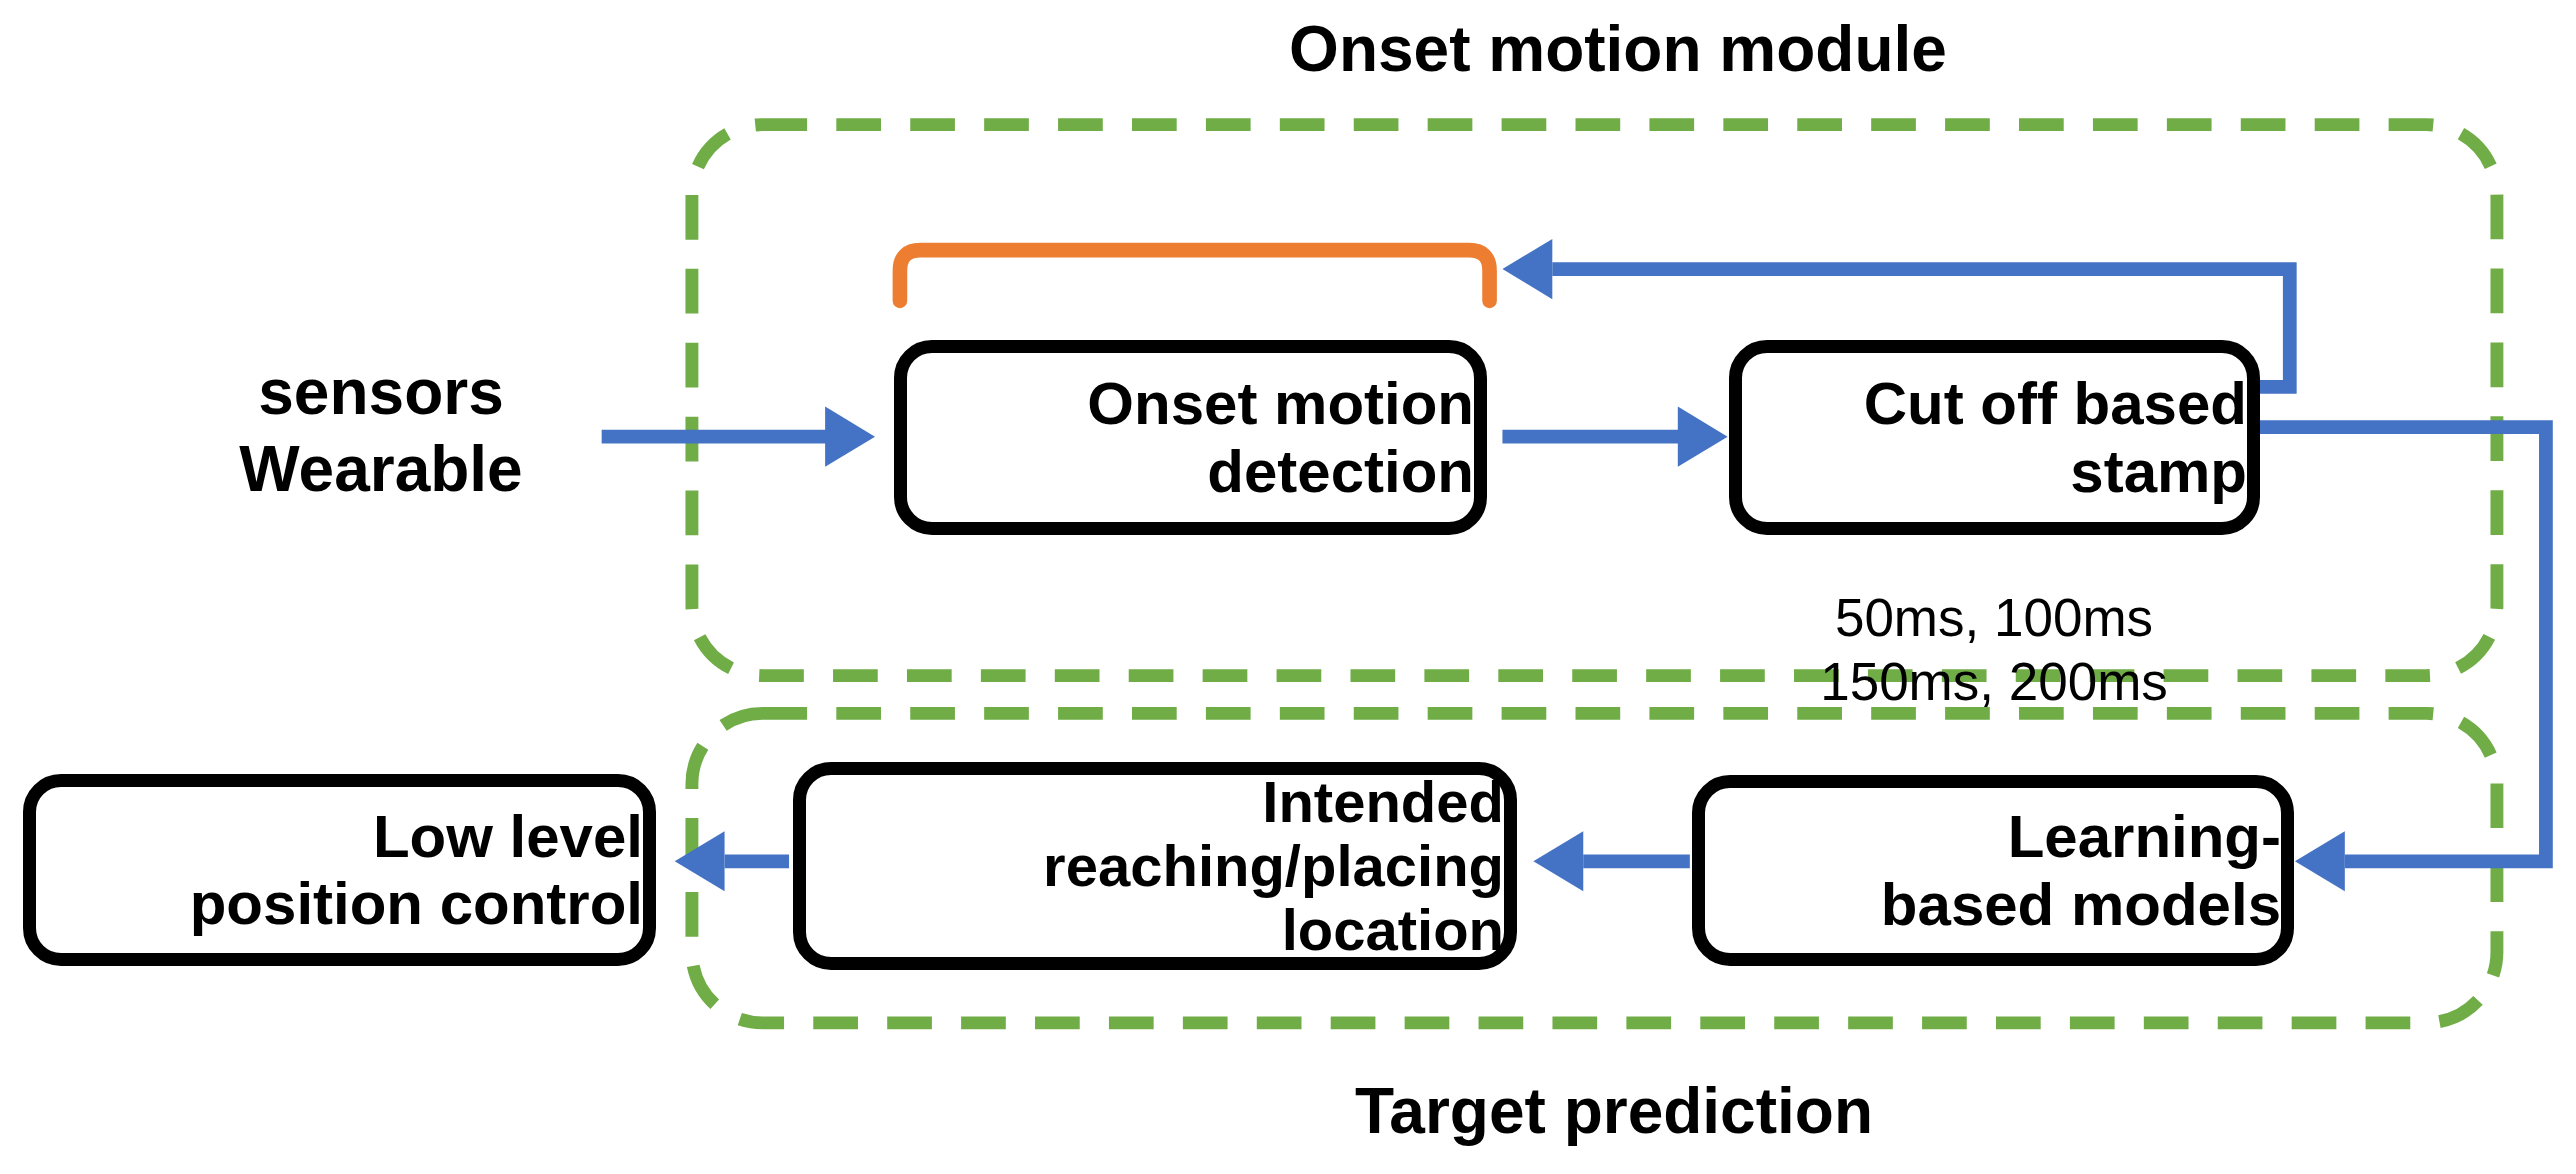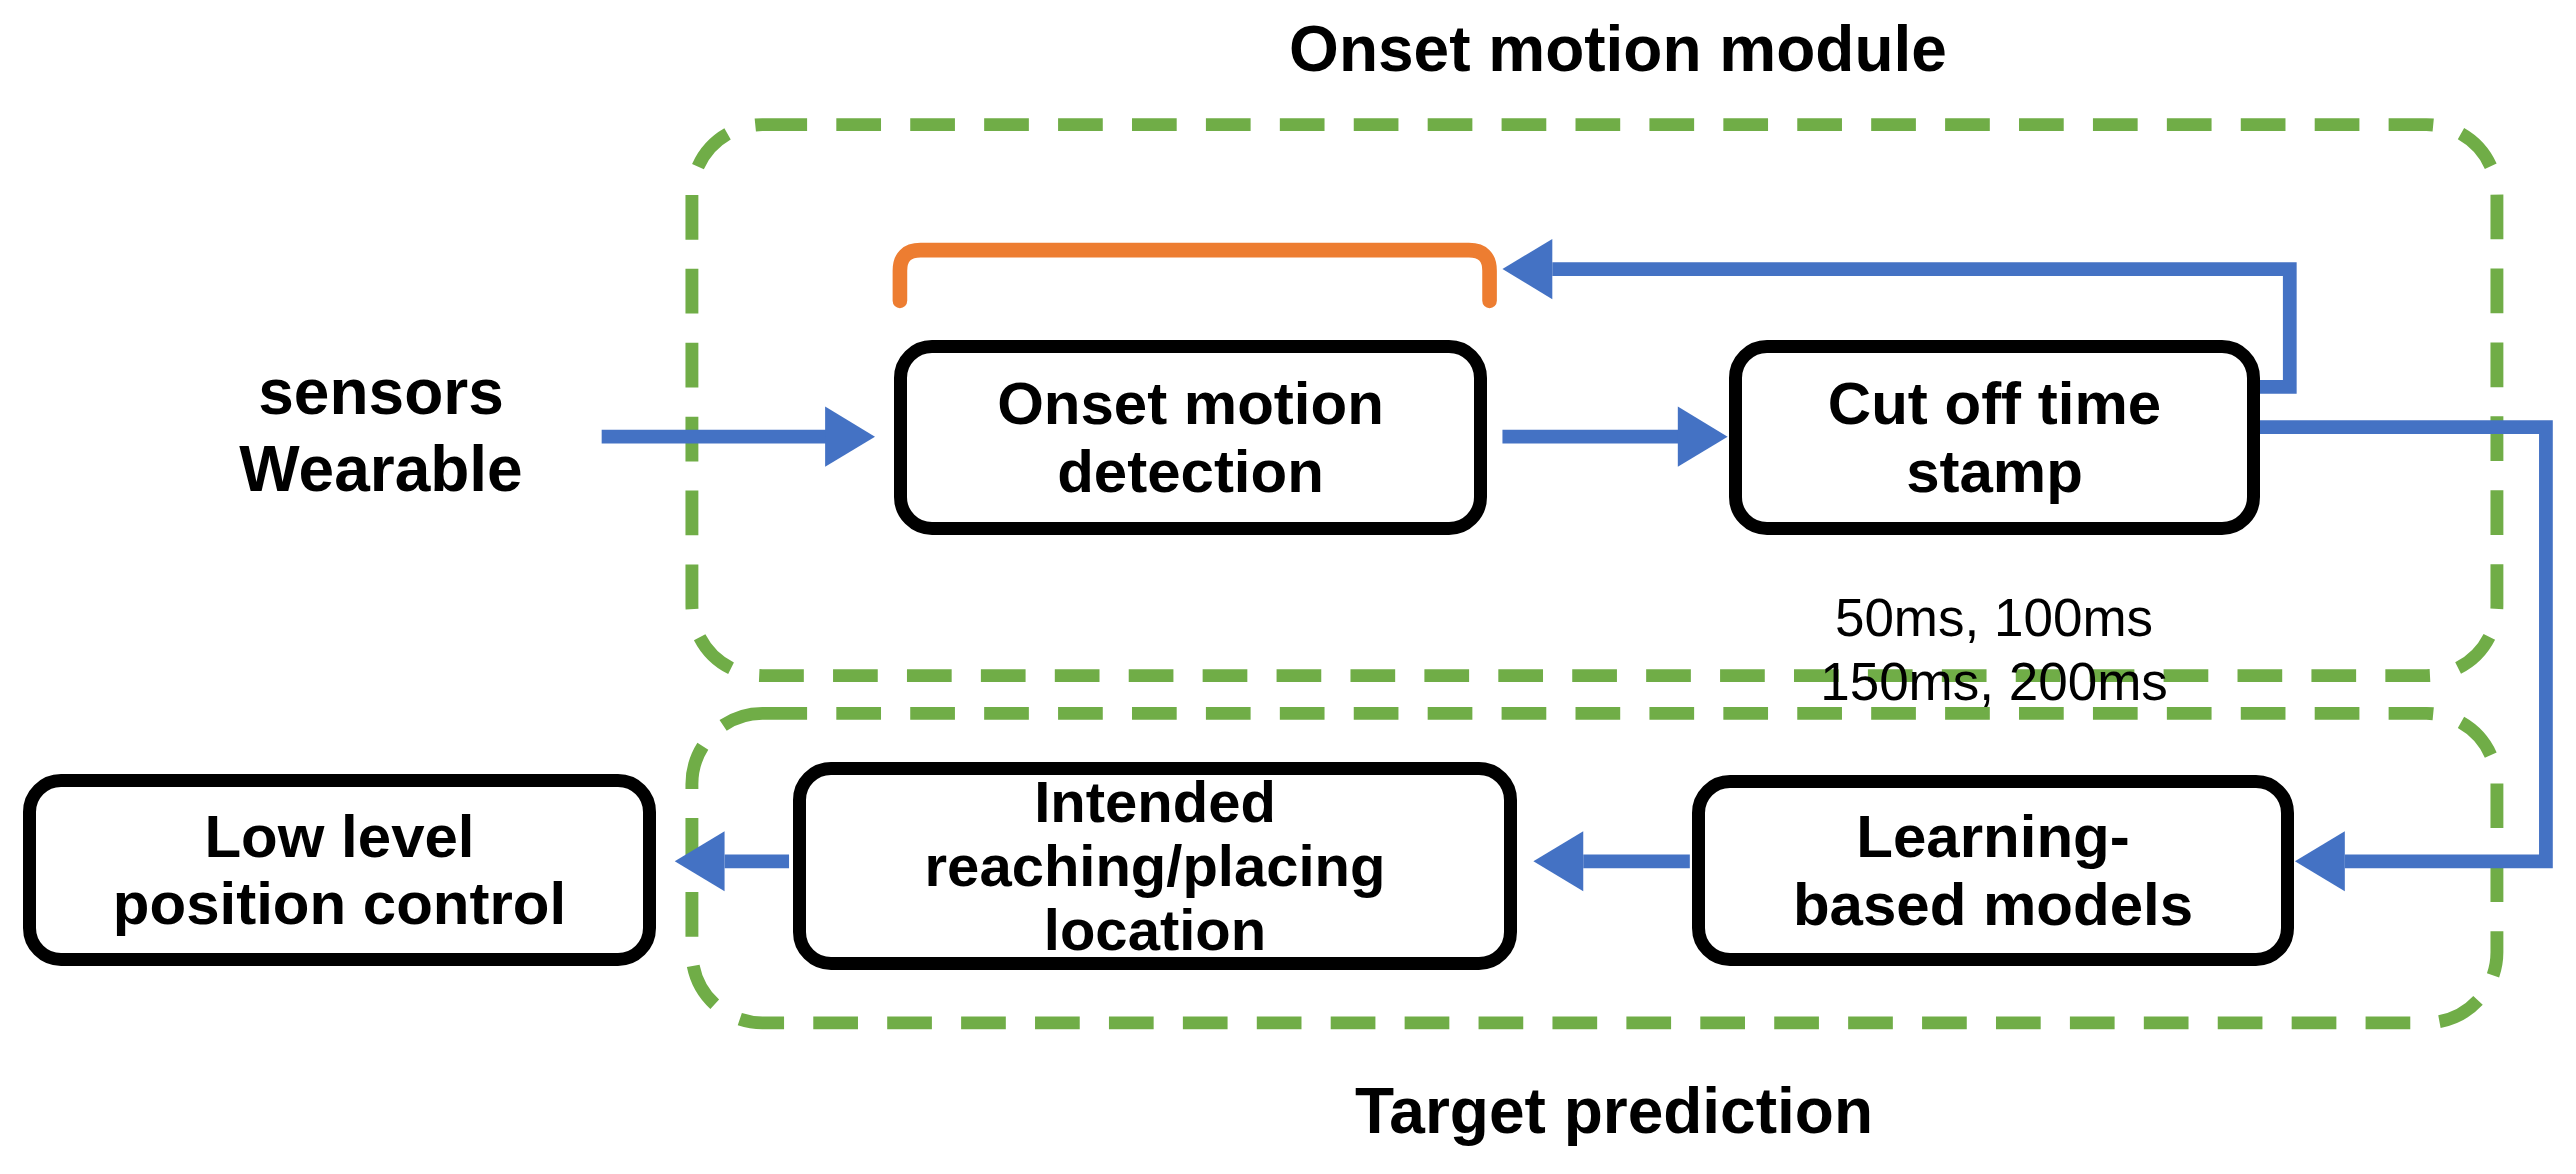--- a/index.html
+++ b/index.html
@@ -15,21 +15,21 @@
   }
   .wires{ position:absolute; left:0; top:0; width:100%; height:100%; }
   .frame{ fill:none; stroke:var(--c-green); stroke-width:15; stroke-dasharray:52 34; }
   .bracket{ fill:none; stroke:var(--c-orange); stroke-width:17; stroke-linecap:round; }
   .wire{ fill:none; stroke:var(--c-blue); stroke-width:16; }
   .head{ fill:var(--c-blue); stroke:none; }
 
   .node{
     position:absolute; background:var(--c-background);
     border:13px solid var(--c-ink); border-radius:38px;
-    display:flex; flex-direction:column; align-items:center; justify-content:center;
+    display:flex; flex-direction:column; align-items:flex-end; justify-content:center;
     font-weight:bold; font-size:60px; line-height:1.12; text-align:center;
     white-space:nowrap;
   }
   .freetext{
     position:absolute; text-align:center; white-space:nowrap;
   }
   .module-title{ font-weight:bold; font-size:64px; line-height:1.1; }
   .plain{ font-weight:normal; }
 
   #node-onset-detection{ left:894px; top:340px; width:593px;  height:195px; }
@@ -101,21 +101,21 @@
   </div>
 
   <div class="freetext module-title" id="label-target-title">Target prediction</div>
 
   <div class="node" id="node-onset-detection">
     <div>Onset motion</div>
     <div>detection</div>
   </div>
 
   <div class="node" id="node-cutoff">
-    <div>Cut off time</div>
+    <div>Cut off based</div>
     <div>stamp</div>
   </div>
 
   <div class="node" id="node-low-level">
     <div>Low level</div>
     <div>position control</div>
   </div>
 
   <div class="node" id="node-intended">
     <div>Intended</div>

